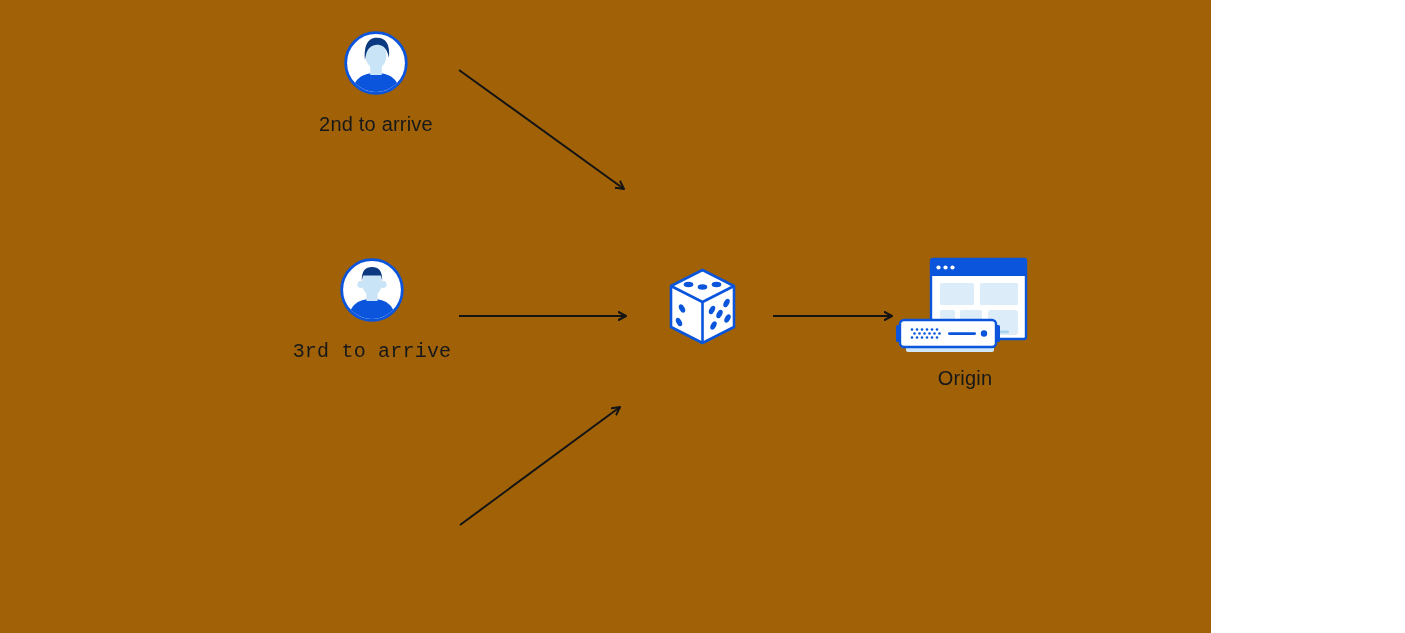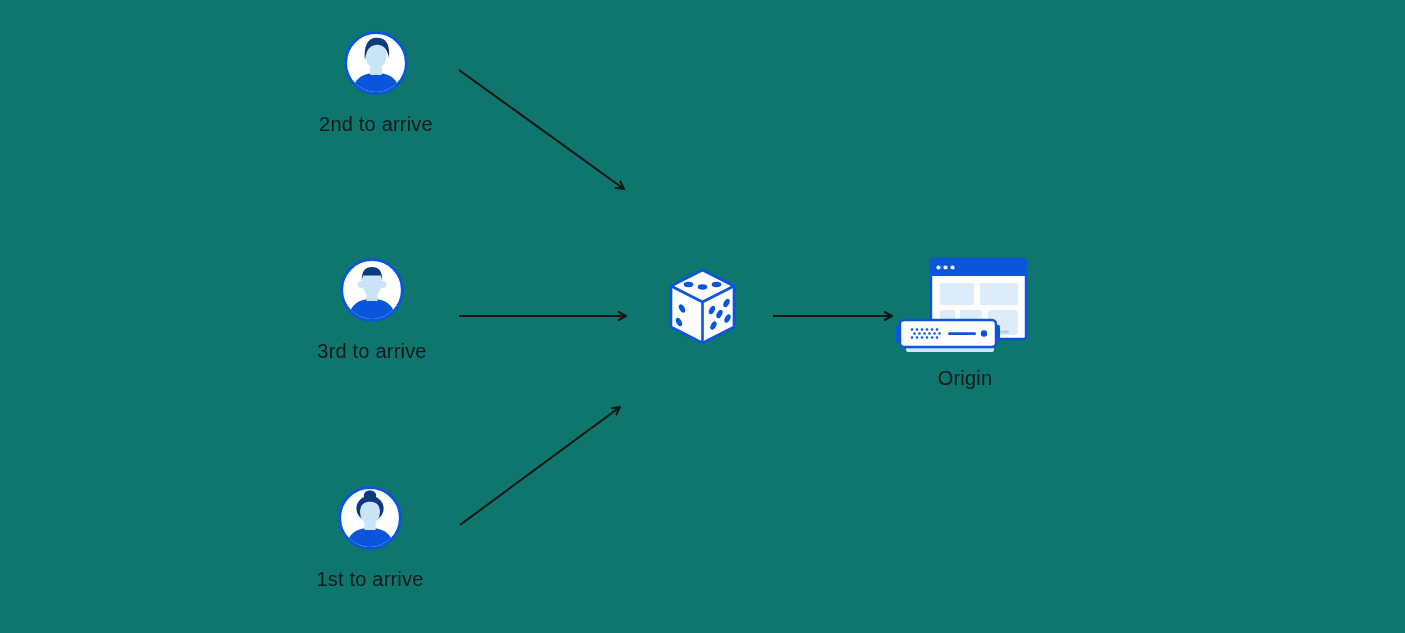--- a/index.html
+++ b/index.html
@@ -1,21 +1,21 @@
 <!DOCTYPE html>
 <html><head>
 <meta charset="utf-8">
 <style>
   * { margin: 0; padding: 0; box-sizing: border-box; }
   html, body { background: #ffffff; }
   .canvas {
     position: relative;
-    width: 1405px;
+    width: 1211px;
     height: 633px;
-    background: #0f766e;
+    background: #a16207;
     overflow: hidden;
     font-family: "Liberation Sans", sans-serif;
   }
   .node {
     position: absolute;
     display: flex;
     flex-direction: column;
     align-items: center;
   }
   .node-label {
@@ -68,21 +68,21 @@
           <path d="M8,64 C9,47 19,42 32,42 C45,42 55,47 56,64 Z" fill="#0a55dc"></path>
           <rect x="26.2" y="27" width="11.6" height="17" fill="#c9e4f6"></rect>
           <ellipse cx="32" cy="24.5" rx="10.5" ry="13" fill="#c9e4f6"></ellipse>
           <path d="M21,29 C19.5,13 25,6.5 33,6.8 C42,7 46.2,13 45,27 C43.5,19 40,14.8 35.5,14 C28.5,12.8 23.5,17.5 22.2,23 C21.7,25 21.3,27 21,29 Z" fill="#0b3a80"></path>
         </g>
       </svg>
     </div>
     <div class="node-label">2nd to arrive</div>
   </div>
 
-  <div class="node user-node" style="left:287px; top:258px; width:170px;">
+  <div class="node user-node" style="left:287px; top:258px; width:170px;font-family:Liberation Mono, monospace;">
     <div class="avatar-wrap">
       <svg viewBox="0 0 64 64" width="64" height="64" xmlns="http://www.w3.org/2000/svg">
         <defs>
             <clipPath id="ac2">
               <circle cx="32" cy="32" r="29"></circle>
             </clipPath>
           </defs>
         <circle cx="32" cy="32" r="30.3" fill="#ffffff" stroke="#0a55dc" stroke-width="2.8"></circle>
         <g clip-path="url(#ac2)">
           <path d="M8,64 C9,46 19,41 32,41 C45,41 55,46 56,64 Z" fill="#0a55dc"></path>
@@ -90,41 +90,20 @@
           <circle cx="43.2" cy="26.5" r="3.4" fill="#c9e4f6"></circle>
           <rect x="26.4" y="27" width="11.2" height="16" fill="#c9e4f6"></rect>
           <ellipse cx="32" cy="25" rx="10" ry="12.6" fill="#c9e4f6"></ellipse>
           <path d="M21.8,23 C21.5,12.5 25.5,9 32,9 C38.5,9 42.5,12.5 42.2,23 C41.8,20.5 41.2,18.6 40.5,17.4 L23.5,17.4 C22.8,18.6 22.2,20.5 21.8,23 Z" fill="#0b3a80"></path>
         </g>
       </svg>
     </div>
     <div class="node-label">3rd to arrive</div>
   </div>
 
-  <div class="node user-node" style="left:285px; top:486px; width:170px;">
-    <div class="avatar-wrap">
-      <svg viewBox="0 0 64 64" width="64" height="64" xmlns="http://www.w3.org/2000/svg">
-        <defs>
-            <clipPath id="ac3">
-              <circle cx="32" cy="32" r="29"></circle>
-            </clipPath>
-          </defs>
-        <circle cx="32" cy="32" r="30.3" fill="#ffffff" stroke="#0a55dc" stroke-width="2.8"></circle>
-        <g clip-path="url(#ac3)">
-          <ellipse cx="32" cy="9.5" rx="6.2" ry="5.2" fill="#0b3a80"></ellipse>
-          <ellipse cx="32" cy="22.5" rx="13.6" ry="12.8" fill="#0b3a80"></ellipse>
-          <path d="M8,64 C9,47 19,42 32,42 C45,42 55,47 56,64 Z" fill="#0a55dc"></path>
-          <rect x="26.4" y="28" width="11.2" height="16" fill="#c9e4f6"></rect>
-          <ellipse cx="32" cy="26" rx="10" ry="12.4" fill="#c9e4f6"></ellipse>
-          <path d="M21.5,21.5 C23.5,14.5 27.5,12.2 32,12.2 C36.5,12.2 40.5,14.5 42.5,21.5 C38.6,16.8 35.2,15.8 32,15.8 C28.8,15.8 25.4,16.8 21.5,21.5 Z" fill="#0b3a80"></path>
-        </g>
-      </svg>
-    </div>
-    <div class="node-label">1st to arrive</div>
-  </div>
 
   <div class="dice-wrap">
     <div>
       <svg viewBox="0 0 69 82" width="69" height="82" xmlns="http://www.w3.org/2000/svg">
         <path d="M34.5,3 L66,19 L66,60 L34.5,76 L3,60 L3,19 Z" fill="#ffffff" stroke="#0a55dc" stroke-width="2.6" stroke-linejoin="round"></path>
         <path d="M66,19 L34.5,35 L3,19 M34.5,35 L34.5,76" fill="none" stroke="#0a55dc" stroke-width="2.6" stroke-linejoin="round"></path>
         <g fill="#0a55dc">
 
           <ellipse cx="20.5" cy="17.5" rx="4.8" ry="2.7"></ellipse>
           <ellipse cx="34.5" cy="20" rx="4.8" ry="2.7"></ellipse>

